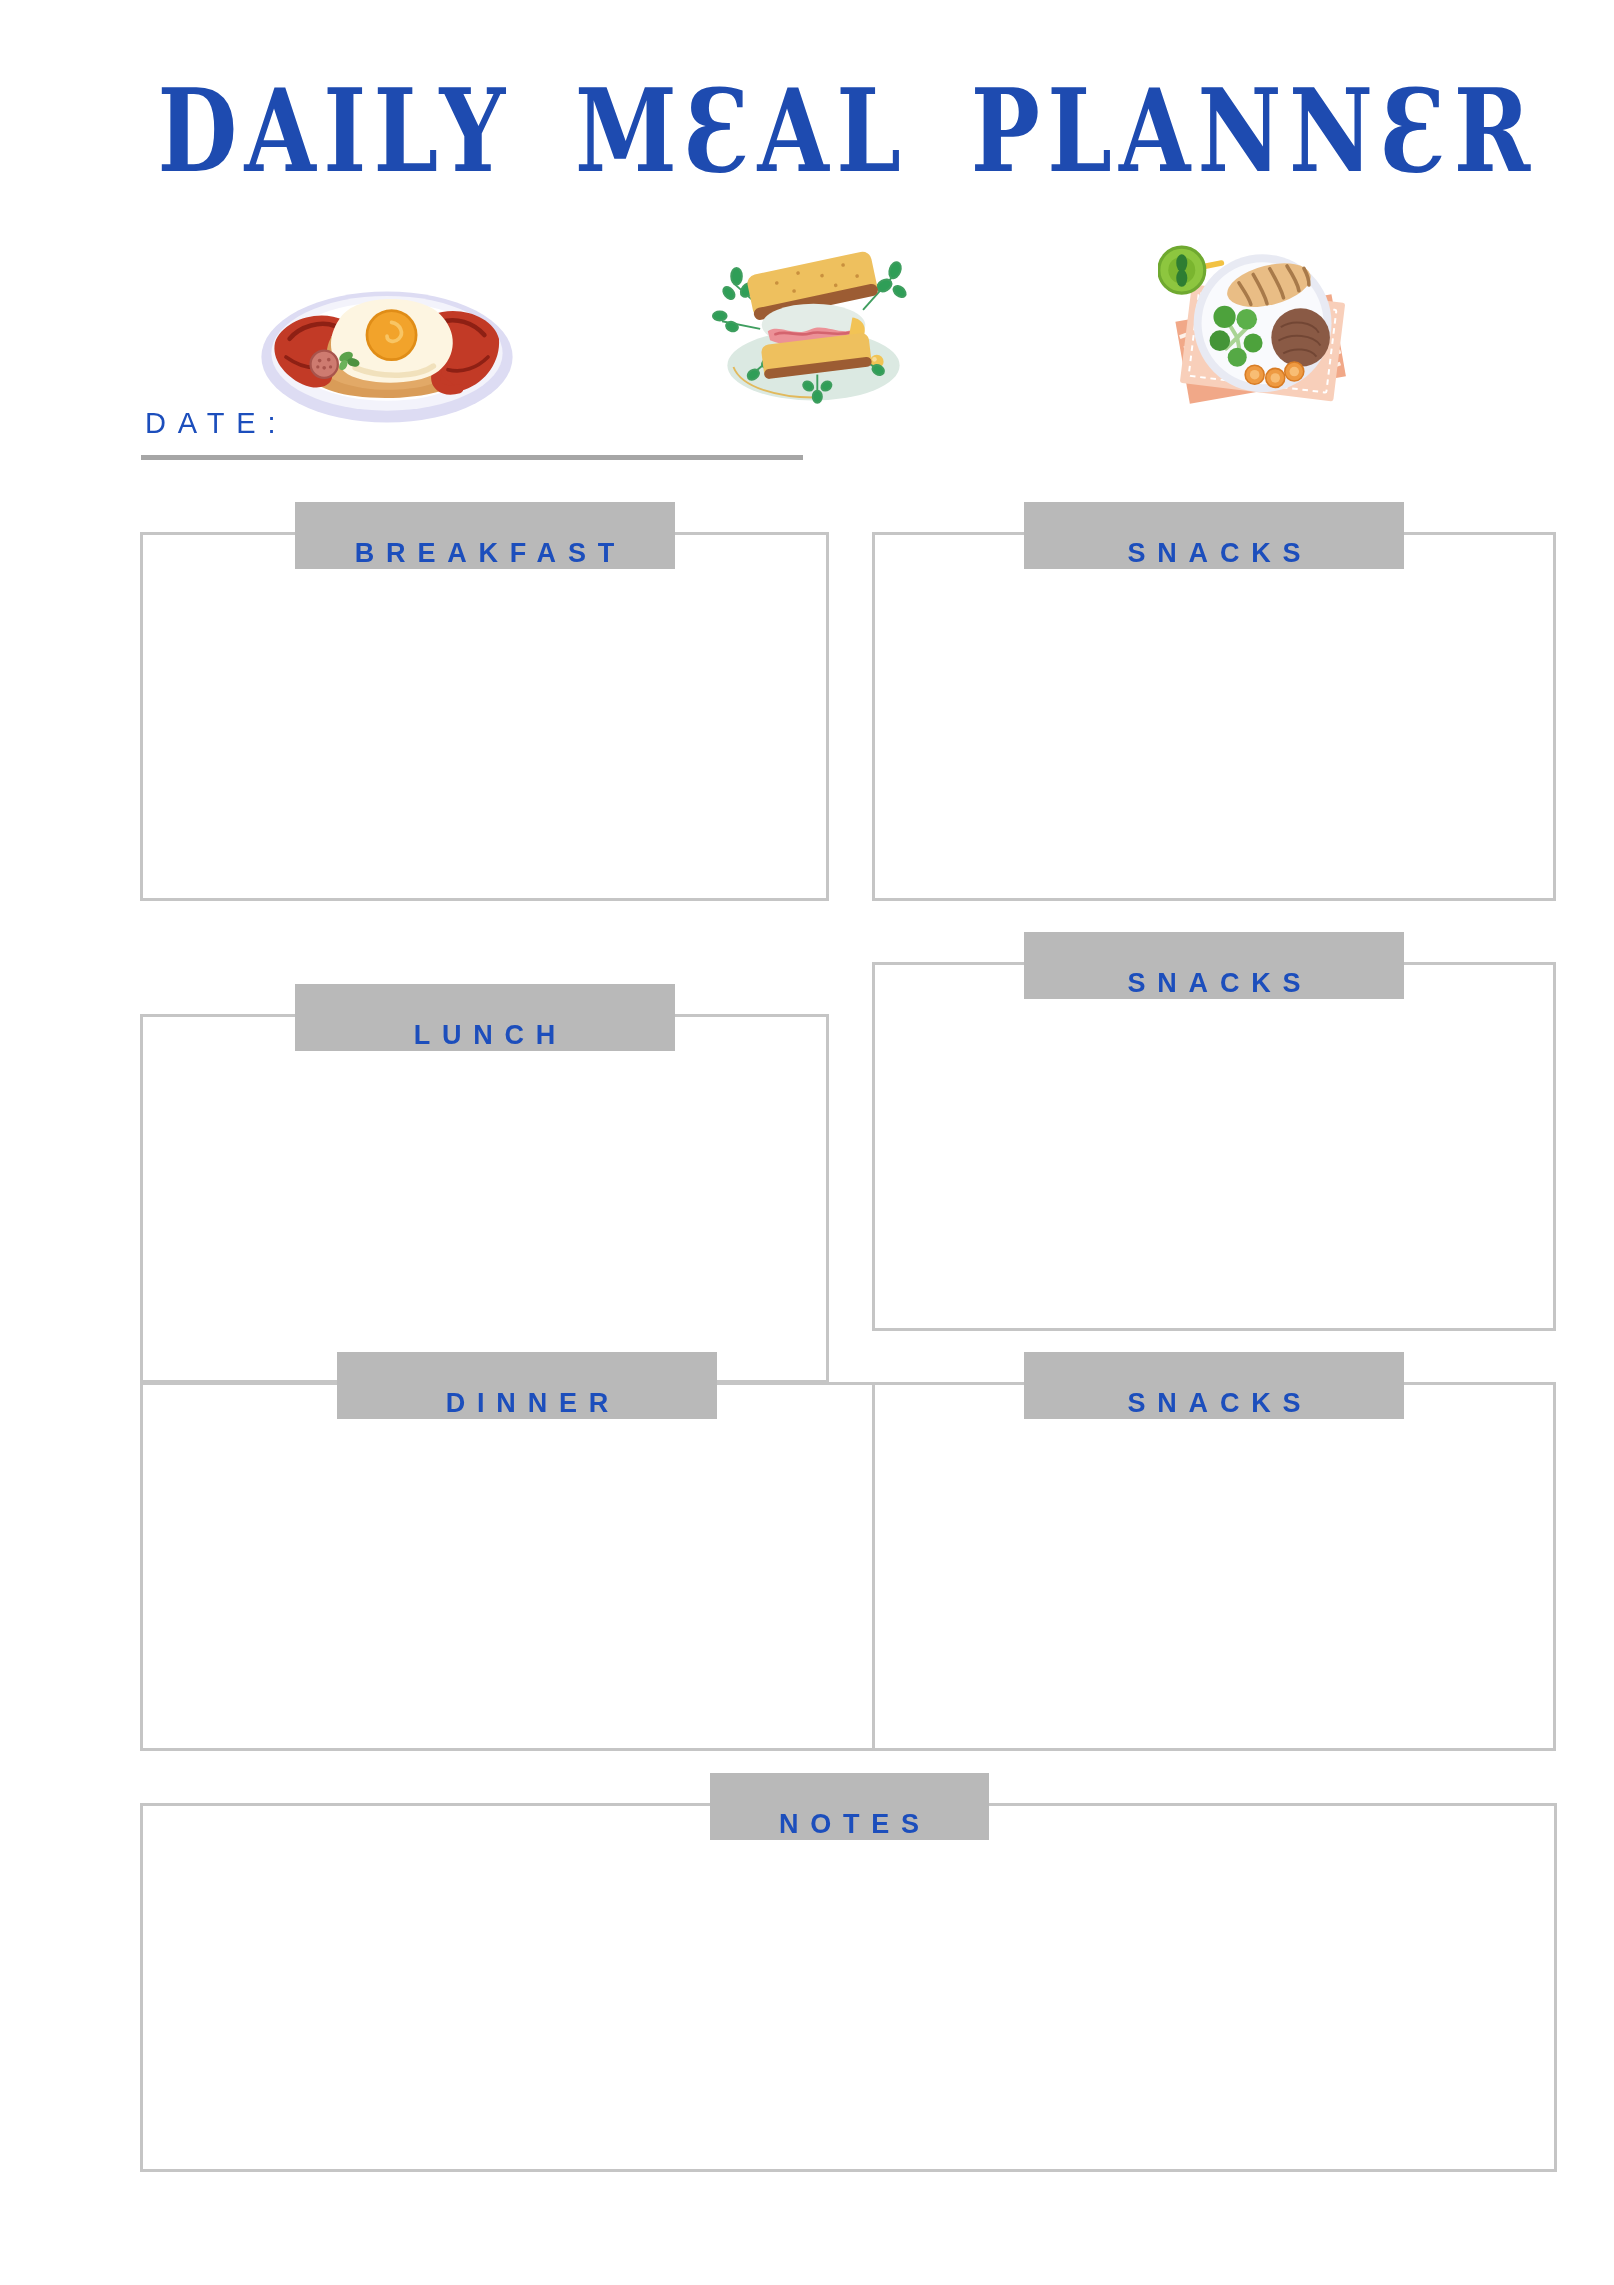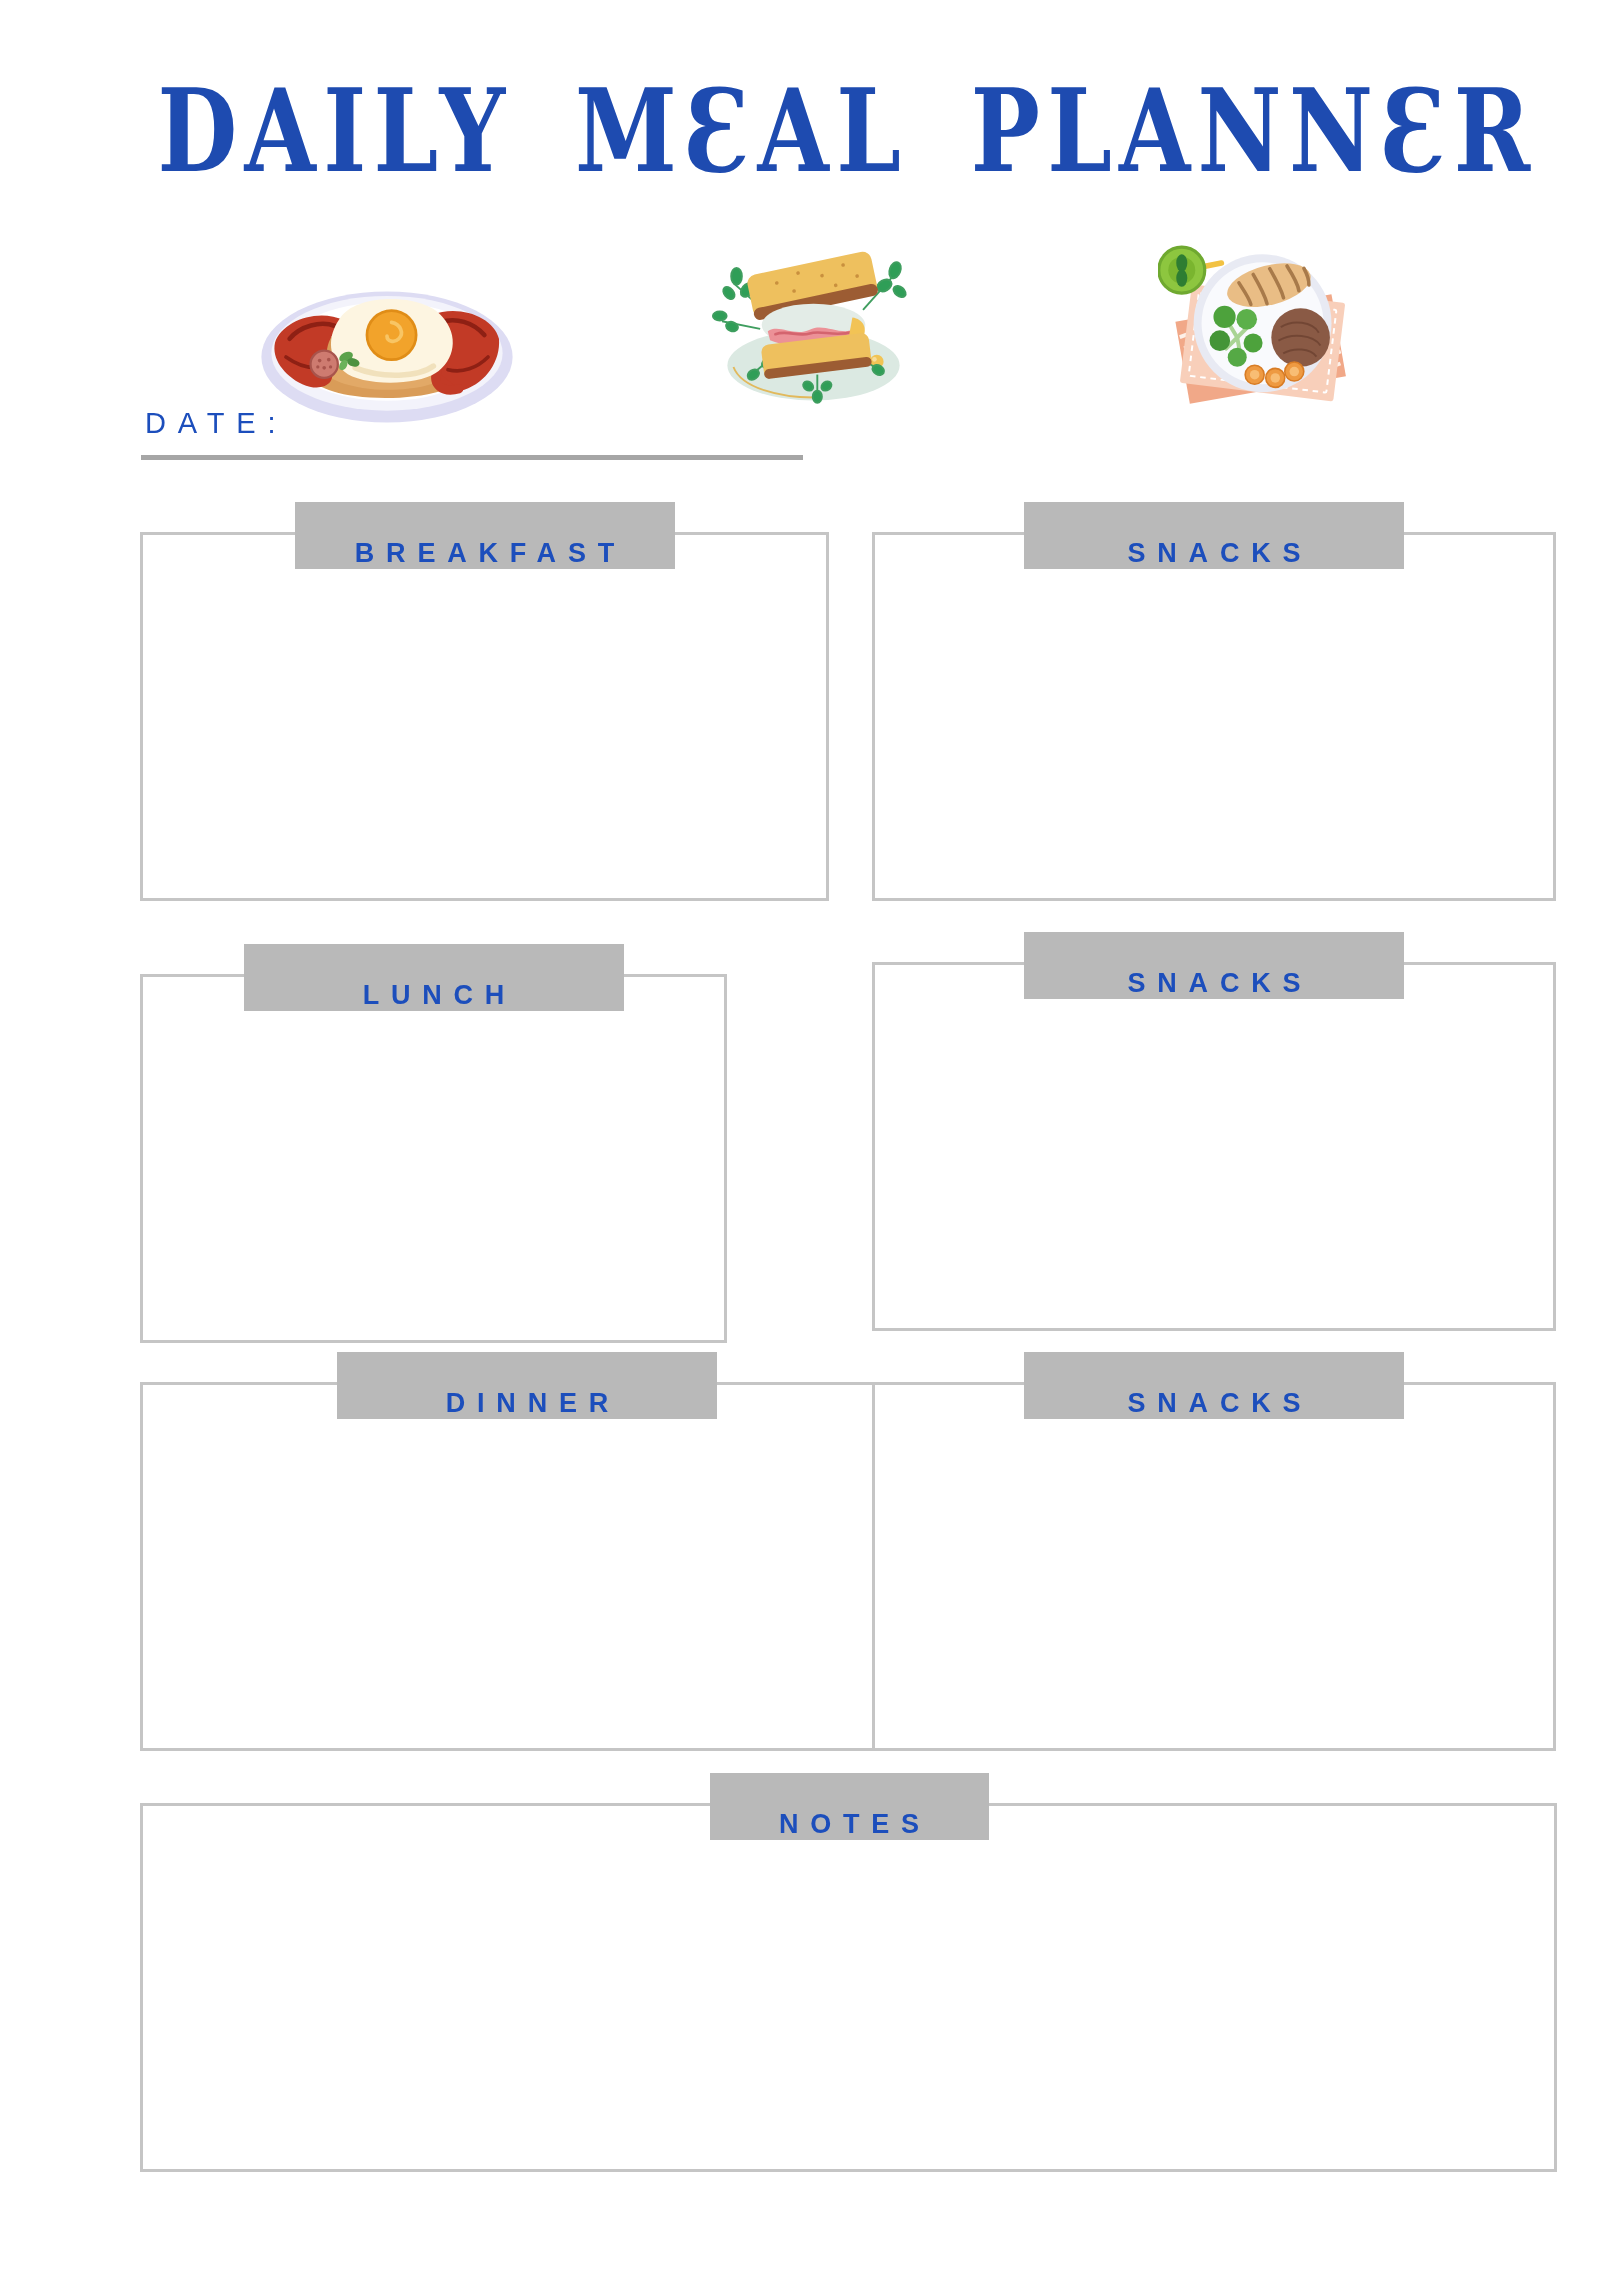--- a/index.html
+++ b/index.html
@@ -52,21 +52,21 @@
     display:flex; align-items:flex-end; justify-content:center;
   }
   .tab span {
     font-size:27px; font-weight:700; letter-spacing:11.8px; text-indent:11.8px;
     color:var(--accent,#1c4ebc); white-space:nowrap;
   }
   #box-notes .tab { margin-left:-139px; width:279px; }
 
   #box-breakfast { left:100px; top:532px;  width:689px;  height:369px; }
   #box-snacks1   { left:832px; top:532px;  width:684px;  height:369px; }
-  #box-lunch     { left:100px; top:974px; width:587px;  height:369px; }
+  #box-lunch     { left:100px; top:1014px; width:689px;  height:369px; }
   #box-snacks2   { left:832px; top:962px; width:684px;  height:369px; }
   #box-dinner    { left:100px; top:1382px; width:774px;  height:369px; }
   #box-snacks3   { left:832px; top:1382px; width:684px;  height:369px; }
   #box-notes     { left:100px; top:1803px; width:1417px; height:369px; }
 </style>
 <title>DAILY MEAL PLANNER</title></head>
 <body>
 
 <div class="page">
 

